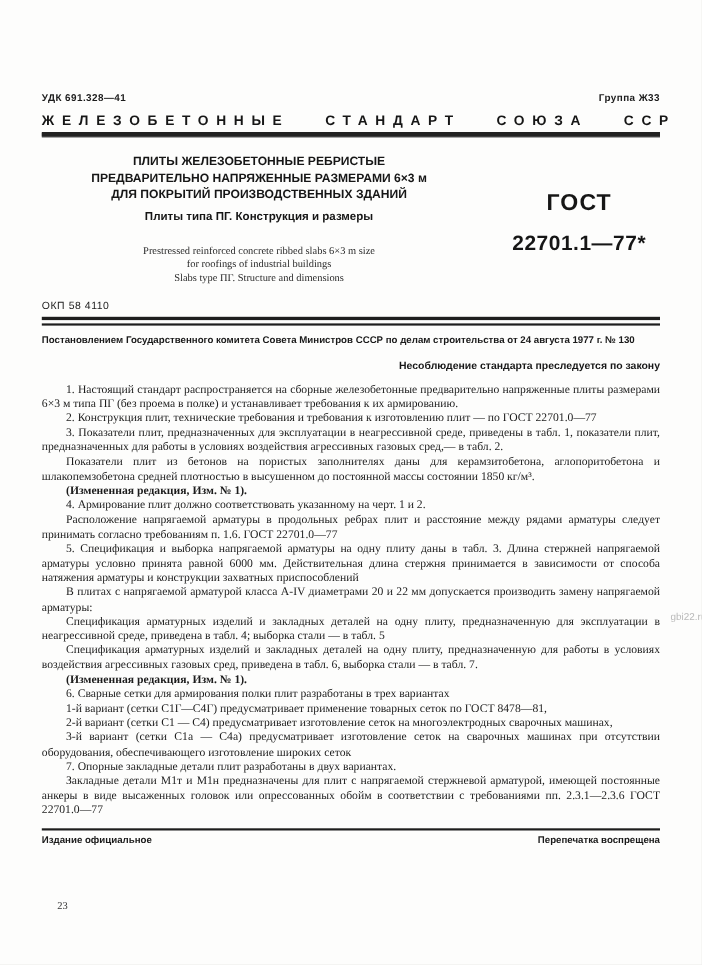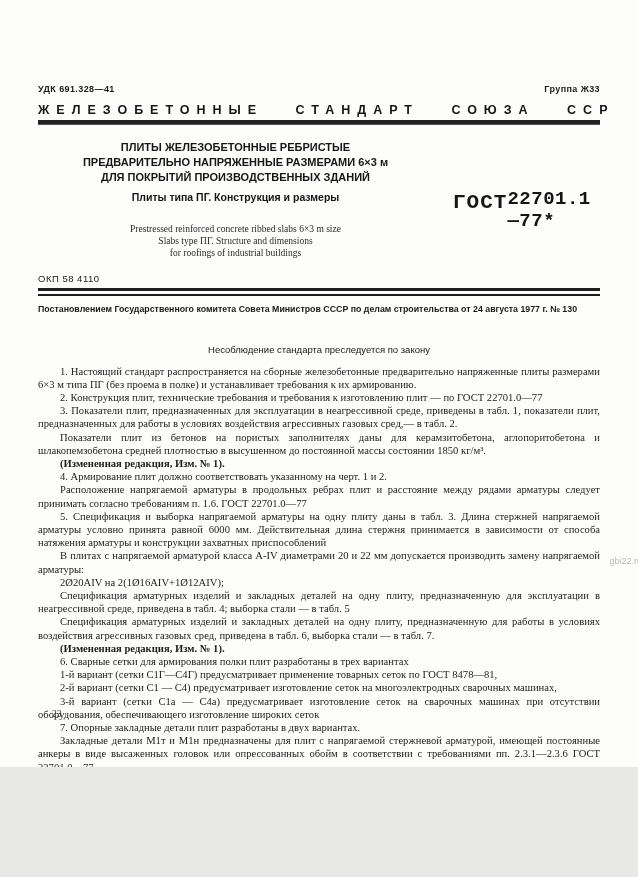--- a/index.html
+++ b/index.html
@@ -1,18 +1,18 @@
 <!DOCTYPE html>
 <html lang="ru"><head>
 <meta charset="utf-8">
 <style>
   html,body{margin:0;padding:0;background:#e8e8e6;}
   .page{
     position:relative;
-    width:638px;height:767px;
+    width:638px;height:877px;
     margin:0 auto;
     background:#fdfdfc;
     color:#1c1c1c;
     font-family:"Liberation Serif", serif;
     overflow:hidden;
     box-sizing:border-box;
     padding:84px 38px 0 38px;
   }
   
   .hdr-row{
@@ -40,46 +40,46 @@
     font-weight:700;font-size:11px;line-height:15px;color:#161616;
   }
   .title-sub{
     margin-top:6px;
     font-family:"Liberation Sans", sans-serif;
     font-weight:700;font-size:10.5px;color:#161616;
   }
   .title-en{margin-top:20px;}
   .title-en div{font-size:9.5px;line-height:12px;color:#2a2a2a;}
   .gost-box{
-    flex:1;display:flex;flex-direction:row;align-items:center;
-    justify-content:flex-start;padding-top:6px;
-    font-family:Liberation Mono, monospace;font-weight:700;color:#161616;
+    flex:1;display:flex;flex-direction:column;align-items:center;
+    justify-content:center;padding-top:6px;
+    font-family:Liberation Sans, sans-serif;font-weight:700;color:#161616;
   }
   .gost-label{font-size:21px;letter-spacing:1px;}
   .gost-num{font-size:19px;margin-top:14px;letter-spacing:.5px;}
   
   .okp{
     margin-top:14px;
     font-family:"Liberation Sans", sans-serif;font-size:9.5px;color:#222;
     letter-spacing:.5px;
   }
   .double-rule{margin-top:4px;border-top:3px solid #1e1e1e;border-bottom:2px solid #1e1e1e;height:3px;}
   
   .decree{
     margin-top:8px;
     font-family:"Liberation Sans", sans-serif;
     font-weight:700;font-size:8.8px;line-height:11.5px;color:#1a1a1a;
   }
   .decree-l1{text-align:justify;}
   .decree-l2{display:flex;justify-content:space-between;}
   .decree-date{text-decoration:underline;}
   .law-notice{
-    margin-top:28px;text-align:center;
+    margin-top:11px;text-align:right;
     font-family:"Liberation Sans", sans-serif;
-    font-weight:400;font-size:9.5px;color:#161616;
+    font-weight:700;font-size:9.5px;color:#161616;
   }
   
   .body-text{margin-top:10px;}
   .para{
     margin:0;font-size:10.6px;line-height:13.2px;
     text-align:justify;text-indent:22px;color:#1c1c1c;
   }
   .para.bold{font-weight:700;}
   .para.formula{text-align:left;}
   
@@ -113,22 +113,22 @@
   <div class="title-wrap">
     <div class="title-left">
       <div class="title-ru">
         <div>ПЛИТЫ ЖЕЛЕЗОБЕТОННЫЕ РЕБРИСТЫЕ</div>
         <div>ПРЕДВАРИТЕЛЬНО НАПРЯЖЕННЫЕ РАЗМЕРАМИ 6×3 м</div>
         <div>ДЛЯ ПОКРЫТИЙ ПРОИЗВОДСТВЕННЫХ ЗДАНИЙ</div>
       </div>
       <div class="title-sub">Плиты типа ПГ. Конструкция и размеры</div>
       <div class="title-en">
         <div>Prestressed reinforced concrete ribbed slabs 6×3 m size</div>
+        <div>for roofings of industrial buildings</div>
         <div>Slabs type ПГ. Structure and dimensions</div>
-        <div>for roofings of industrial buildings</div>
       </div>
     </div>
     <div class="gost-box">
       <div class="gost-label">ГОСТ</div>
       <div class="gost-num">22701.1—77*</div>
     </div>
   </div>
 
   <div class="okp">ОКП 58 4110</div>
   <div class="double-rule"></div>
@@ -142,21 +142,20 @@
   <div class="body-text">
       <p class="para">1. Настоящий стандарт распространяется на сборные железобетонные предварительно напряженные плиты размерами 6×3 м  типа ПГ (без проема в полке) и устанавливает требования к их армированию.</p>
       <p class="para">2. Конструкция плит, технические требования и требования к изготовлению плит — по ГОСТ 22701.0—77</p>
       <p class="para">3. Показатели плит, предназначенных для эксплуатации в неагрессивной среде, приведены в табл. 1, показатели плит, предназначенных для работы в условиях воздействия агрессивных газовых сред,— в табл. 2.</p>
       <p class="para">Показатели плит из бетонов на пористых заполнителях даны для керамзитобетона, аглопоритобетона и шлакопемзобетона средней плотностью в высушенном до постоянной массы состоянии 1850 кг/м³.</p>
       <p class="para bold">(Измененная редакция, Изм. № 1).</p>
       <p class="para">4. Армирование плит должно соответствовать указанному на черт. 1 и 2.</p>
       <p class="para">Расположение напрягаемой арматуры в продольных ребрах плит и расстояние  между рядами арматуры следует принимать согласно требованиям п. 1.6. ГОСТ 22701.0—77</p>
       <p class="para">5. Спецификация и выборка напрягаемой арматуры на одну плиту даны в табл. 3.  Длина стержней напрягаемой арматуры условно принята равной 6000 мм. Действительная длина стержня принимается в зависимости от способа натяжения арматуры и конструкции захватных приспособлений</p>
       <p class="para">В плитах с напрягаемой арматурой класса А-IV диаметрами 20 и 22 мм допускается  производить замену напрягаемой арматуры:</p>
-      <p class="para formula">2Ø20АIV на 2(1Ø16АIV+1Ø12АIV);</p>
       <p class="para">Спецификация арматурных изделий и закладных деталей на одну плиту, предназначенную для эксплуатации в неагрессивной среде, приведена в табл. 4; выборка стали — в табл. 5</p>
       <p class="para">Спецификация арматурных изделий и закладных деталей на одну плиту, предназначенную для работы в условиях воздействия агрессивных газовых сред, приведена в табл. 6, выборка стали — в табл. 7.</p>
       <p class="para bold">(Измененная редакция, Изм. № 1).</p>
       <p class="para">6. Сварные сетки для армирования полки плит разработаны в трех вариантах</p>
       <p class="para">1-й вариант (сетки С1Г—С4Г) предусматривает применение товарных сеток по ГОСТ 8478—81,</p>
       <p class="para">2-й вариант (сетки С1 — С4) предусматривает изготовление сеток на многоэлектродных сварочных машинах,</p>
       <p class="para">3-й вариант (сетки С1а — С4а) предусматривает изготовление сеток на сварочных  машинах при отсутствии оборудования,  обеспечивающего изготовление широких сеток</p>
       <p class="para">7. Опорные закладные детали плит разработаны в двух вариантах.</p>
       <p class="para">Закладные детали М1т и М1н предназначены для плит с напрягаемой стержневой  арматурой, имеющей постоянные анкеры в виде высаженных головок или опрессованных обойм в соответствии с требованиями пп. 2.3.1—2.3.6 ГОСТ 22701.0—77</p>
     </div>

